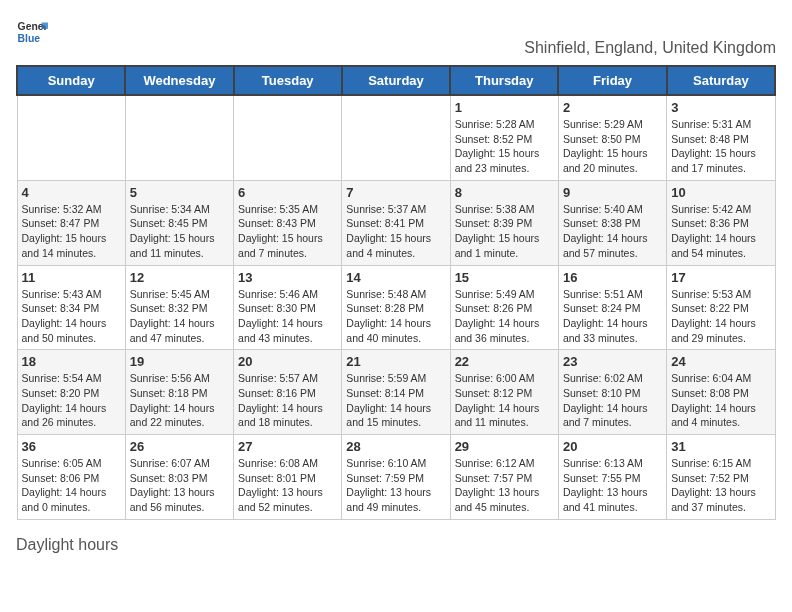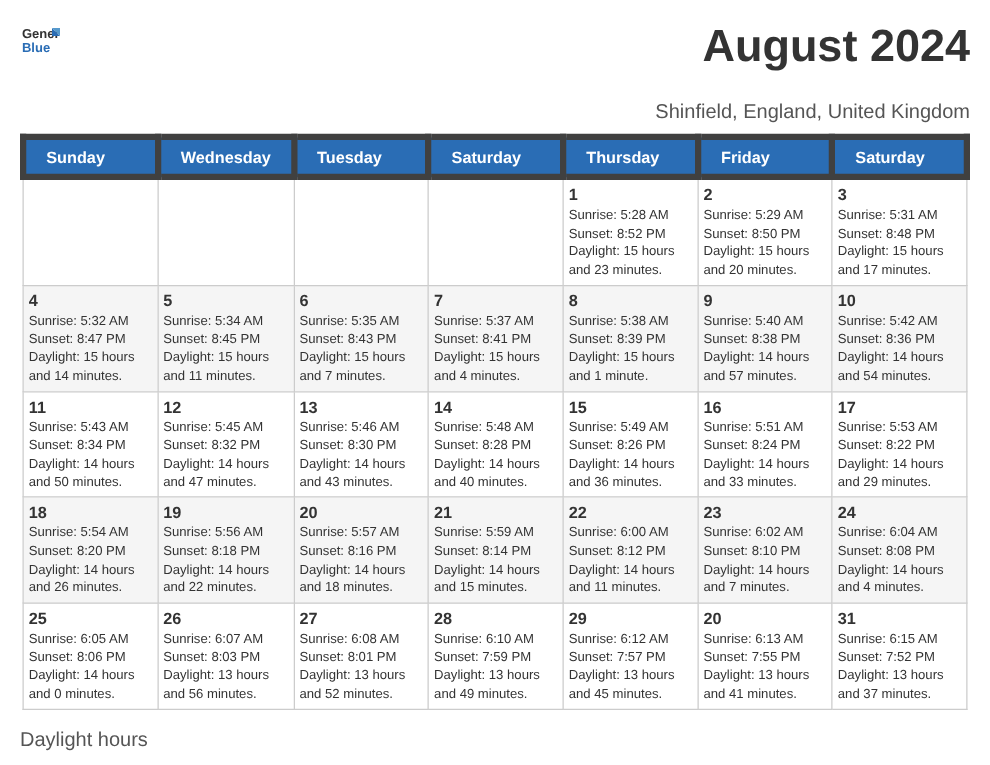--- a/index.html
+++ b/index.html
@@ -41,24 +41,24 @@
     }
     .calendar {
       width: 100%;
       border-collapse: collapse;
       font-size: 11px;
     }
     .calendar thead th {
       background-color: #2a6db5;
       color: #fff;
       padding: 6px 16px;
-      text-align: left;
+      text-align: center;
       font-size: 13px;
       font-weight: bold;
-      border: 5px solid #404040;
+      border: 2px solid #404040;
     }
     .calendar tbody td {
       border: 1px solid #ccc;
       vertical-align: top;
       padding: 4px;
       width: 108px;
       min-height: 80px;
       background: #fff;
     }
     .calendar tbody tr:nth-child(even) td {
@@ -91,21 +91,20 @@
 <div class="header-area">
   <div class="logo">
     <svg class="logo-icon" viewBox="0 0 40 40" xmlns="http://www.w3.org/2000/svg">
       <text x="2" y="18" font-size="13" font-weight="bold" fill="#333" font-family="Arial">General</text>
       <text x="2" y="32" font-size="13" font-weight="bold" fill="#2a6db5" font-family="Arial">Blue</text>
       <polygon points="32,8 40,16 32,16" fill="#2a6db5"></polygon>
       <polygon points="32,8 40,8 40,16" fill="#5599cc"></polygon>
     </svg>
   </div>
   <div class="title-area">
-    <div class="main-title">August 2024</div>
     <div class="subtitle">Shinfield, England, United Kingdom</div>
   </div>
 </div>
 
 <table class="calendar">
   <thead>
     <tr>
     <th>Sunday</th>
         <th>Wednesday</th>
         <th>Tuesday</th>
@@ -219,21 +218,21 @@
           <span class="day-number">23</span>
           <div class="day-info">Sunrise: 6:02 AM<br>Sunset: 8:10 PM<br>Daylight: 14 hours and 7 minutes.</div>
         </td>
         <td>
           <span class="day-number">24</span>
           <div class="day-info">Sunrise: 6:04 AM<br>Sunset: 8:08 PM<br>Daylight: 14 hours and 4 minutes.</div>
         </td>
       </tr>
       <tr>
         <td>
-          <span class="day-number">25</span>
+          <span class="day-number">36</span>
           <div class="day-info">Sunrise: 6:05 AM<br>Sunset: 8:06 PM<br>Daylight: 14 hours and 0 minutes.</div>
         </td>
         <td>
           <span class="day-number">26</span>
           <div class="day-info">Sunrise: 6:07 AM<br>Sunset: 8:03 PM<br>Daylight: 13 hours and 56 minutes.</div>
         </td>
         <td>
           <span class="day-number">27</span>
           <div class="day-info">Sunrise: 6:08 AM<br>Sunset: 8:01 PM<br>Daylight: 13 hours and 52 minutes.</div>
         </td>

